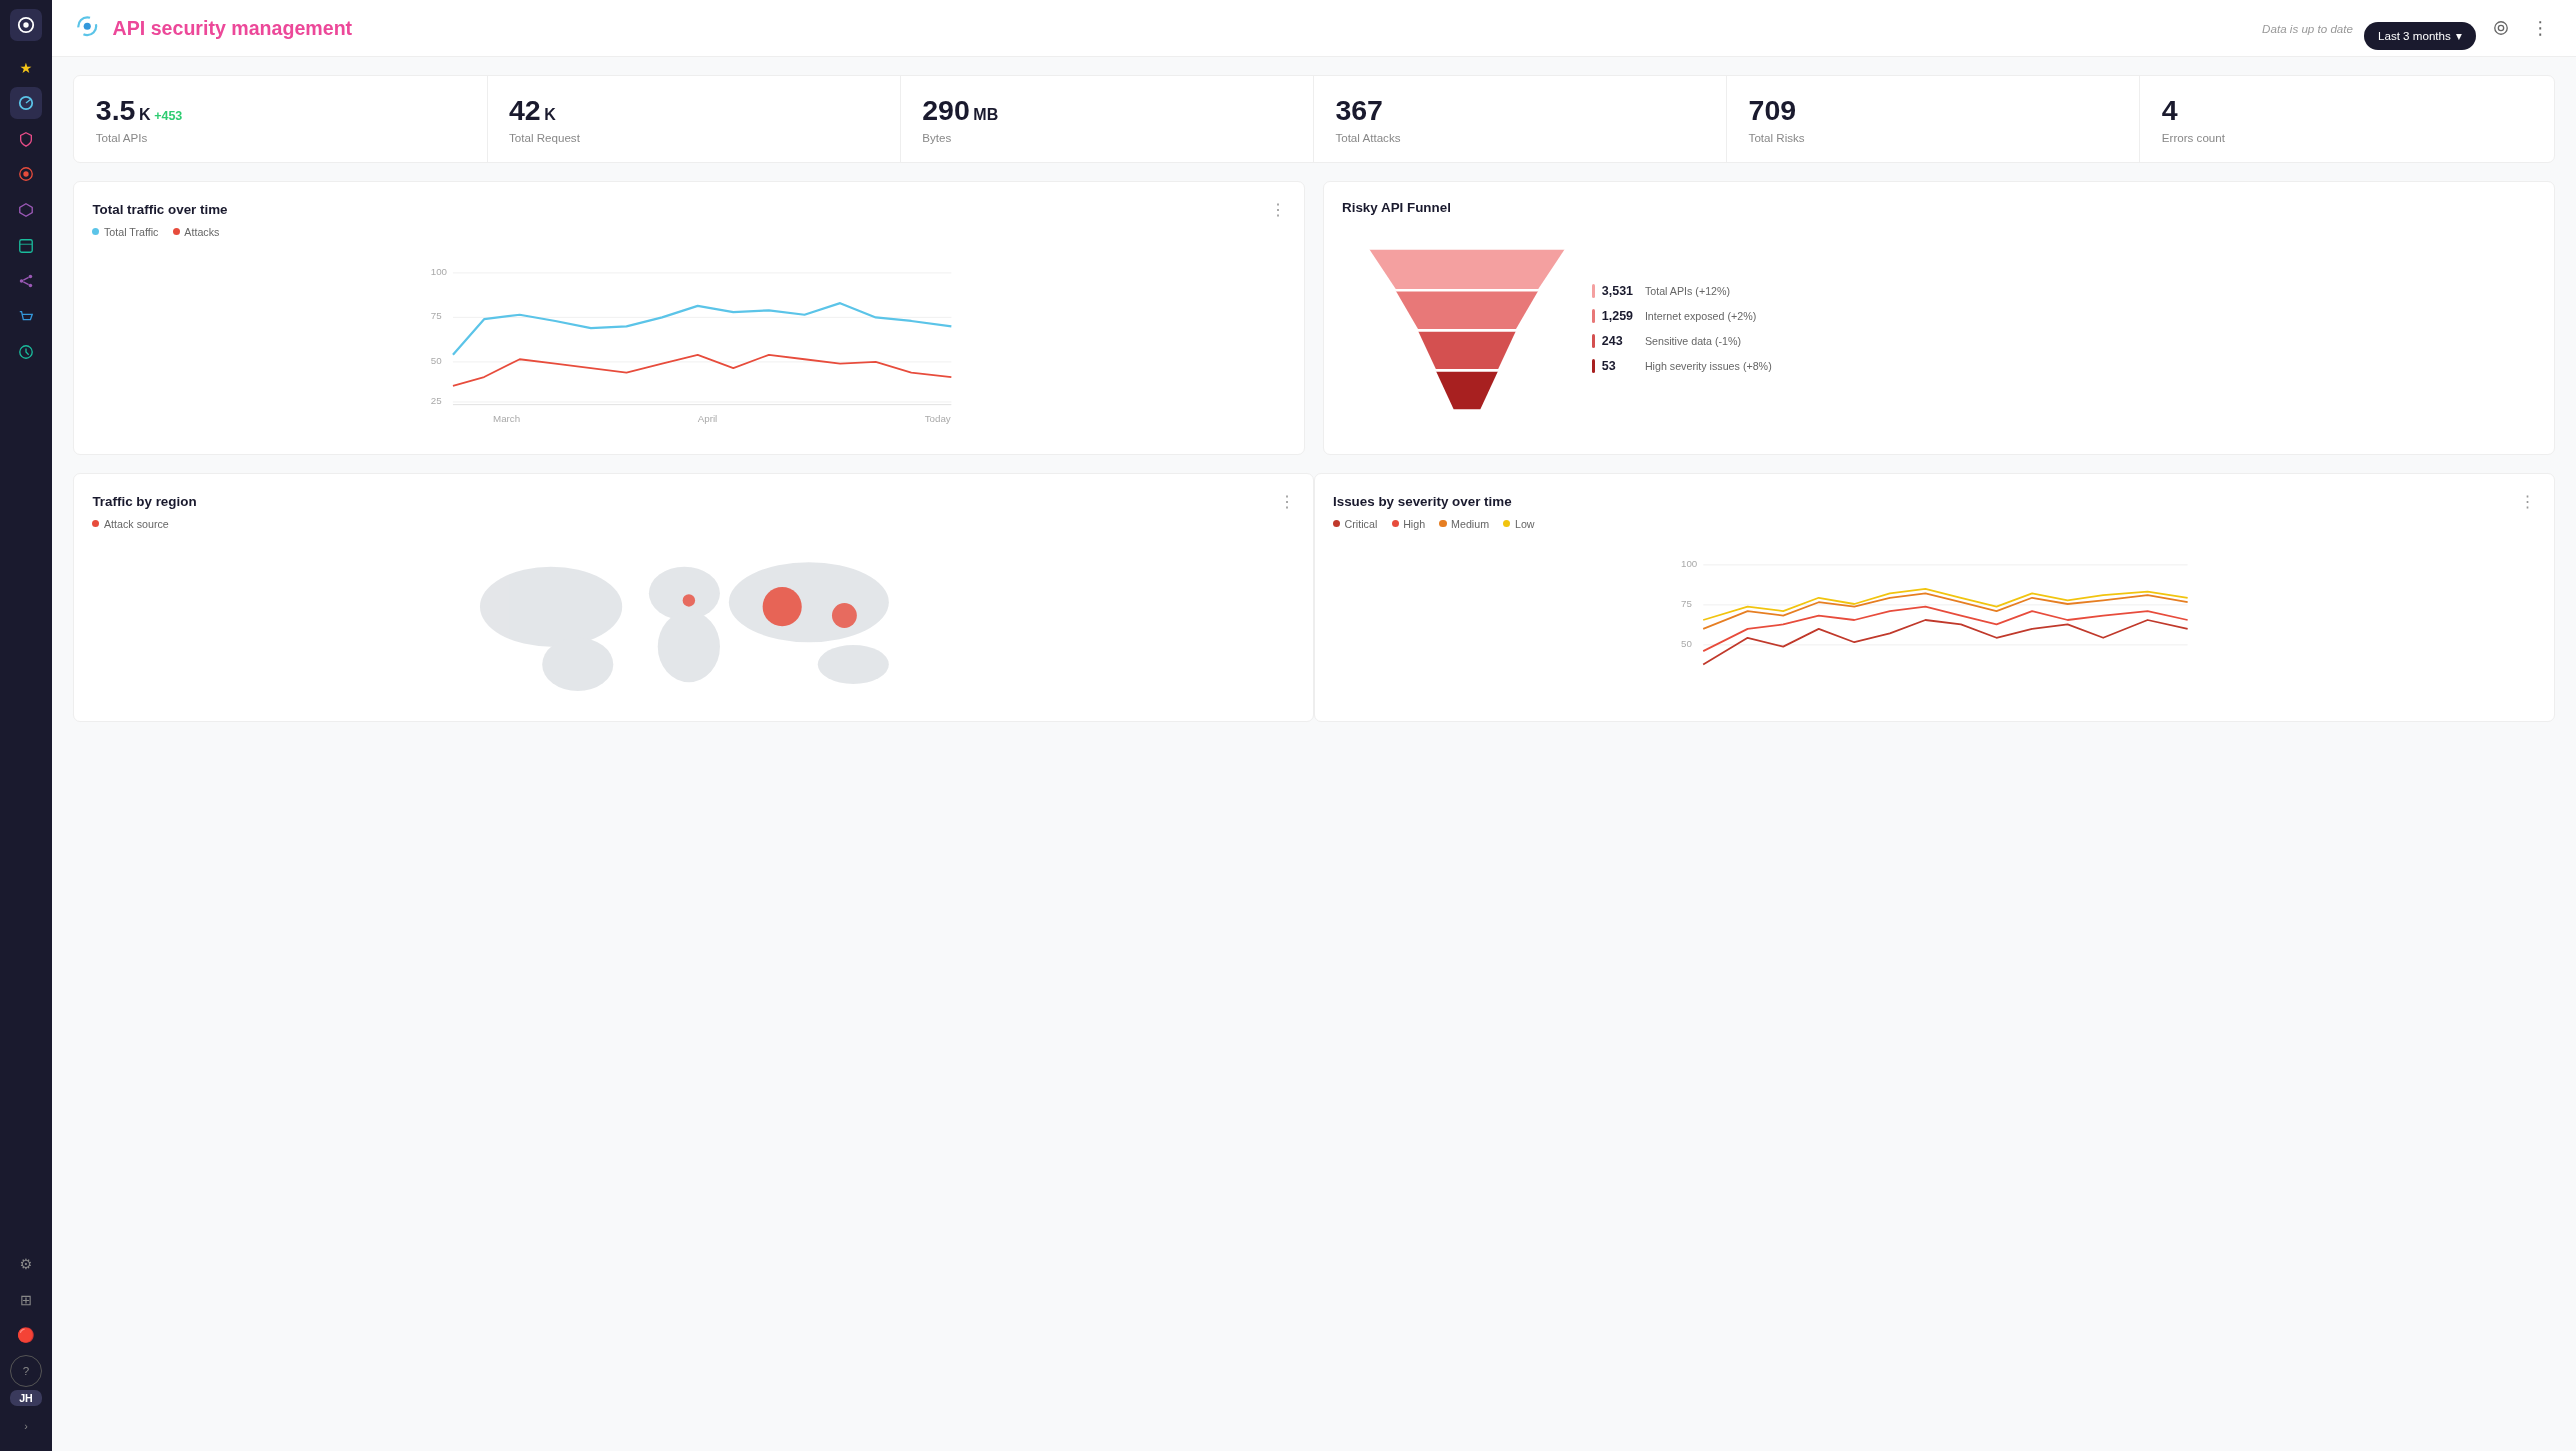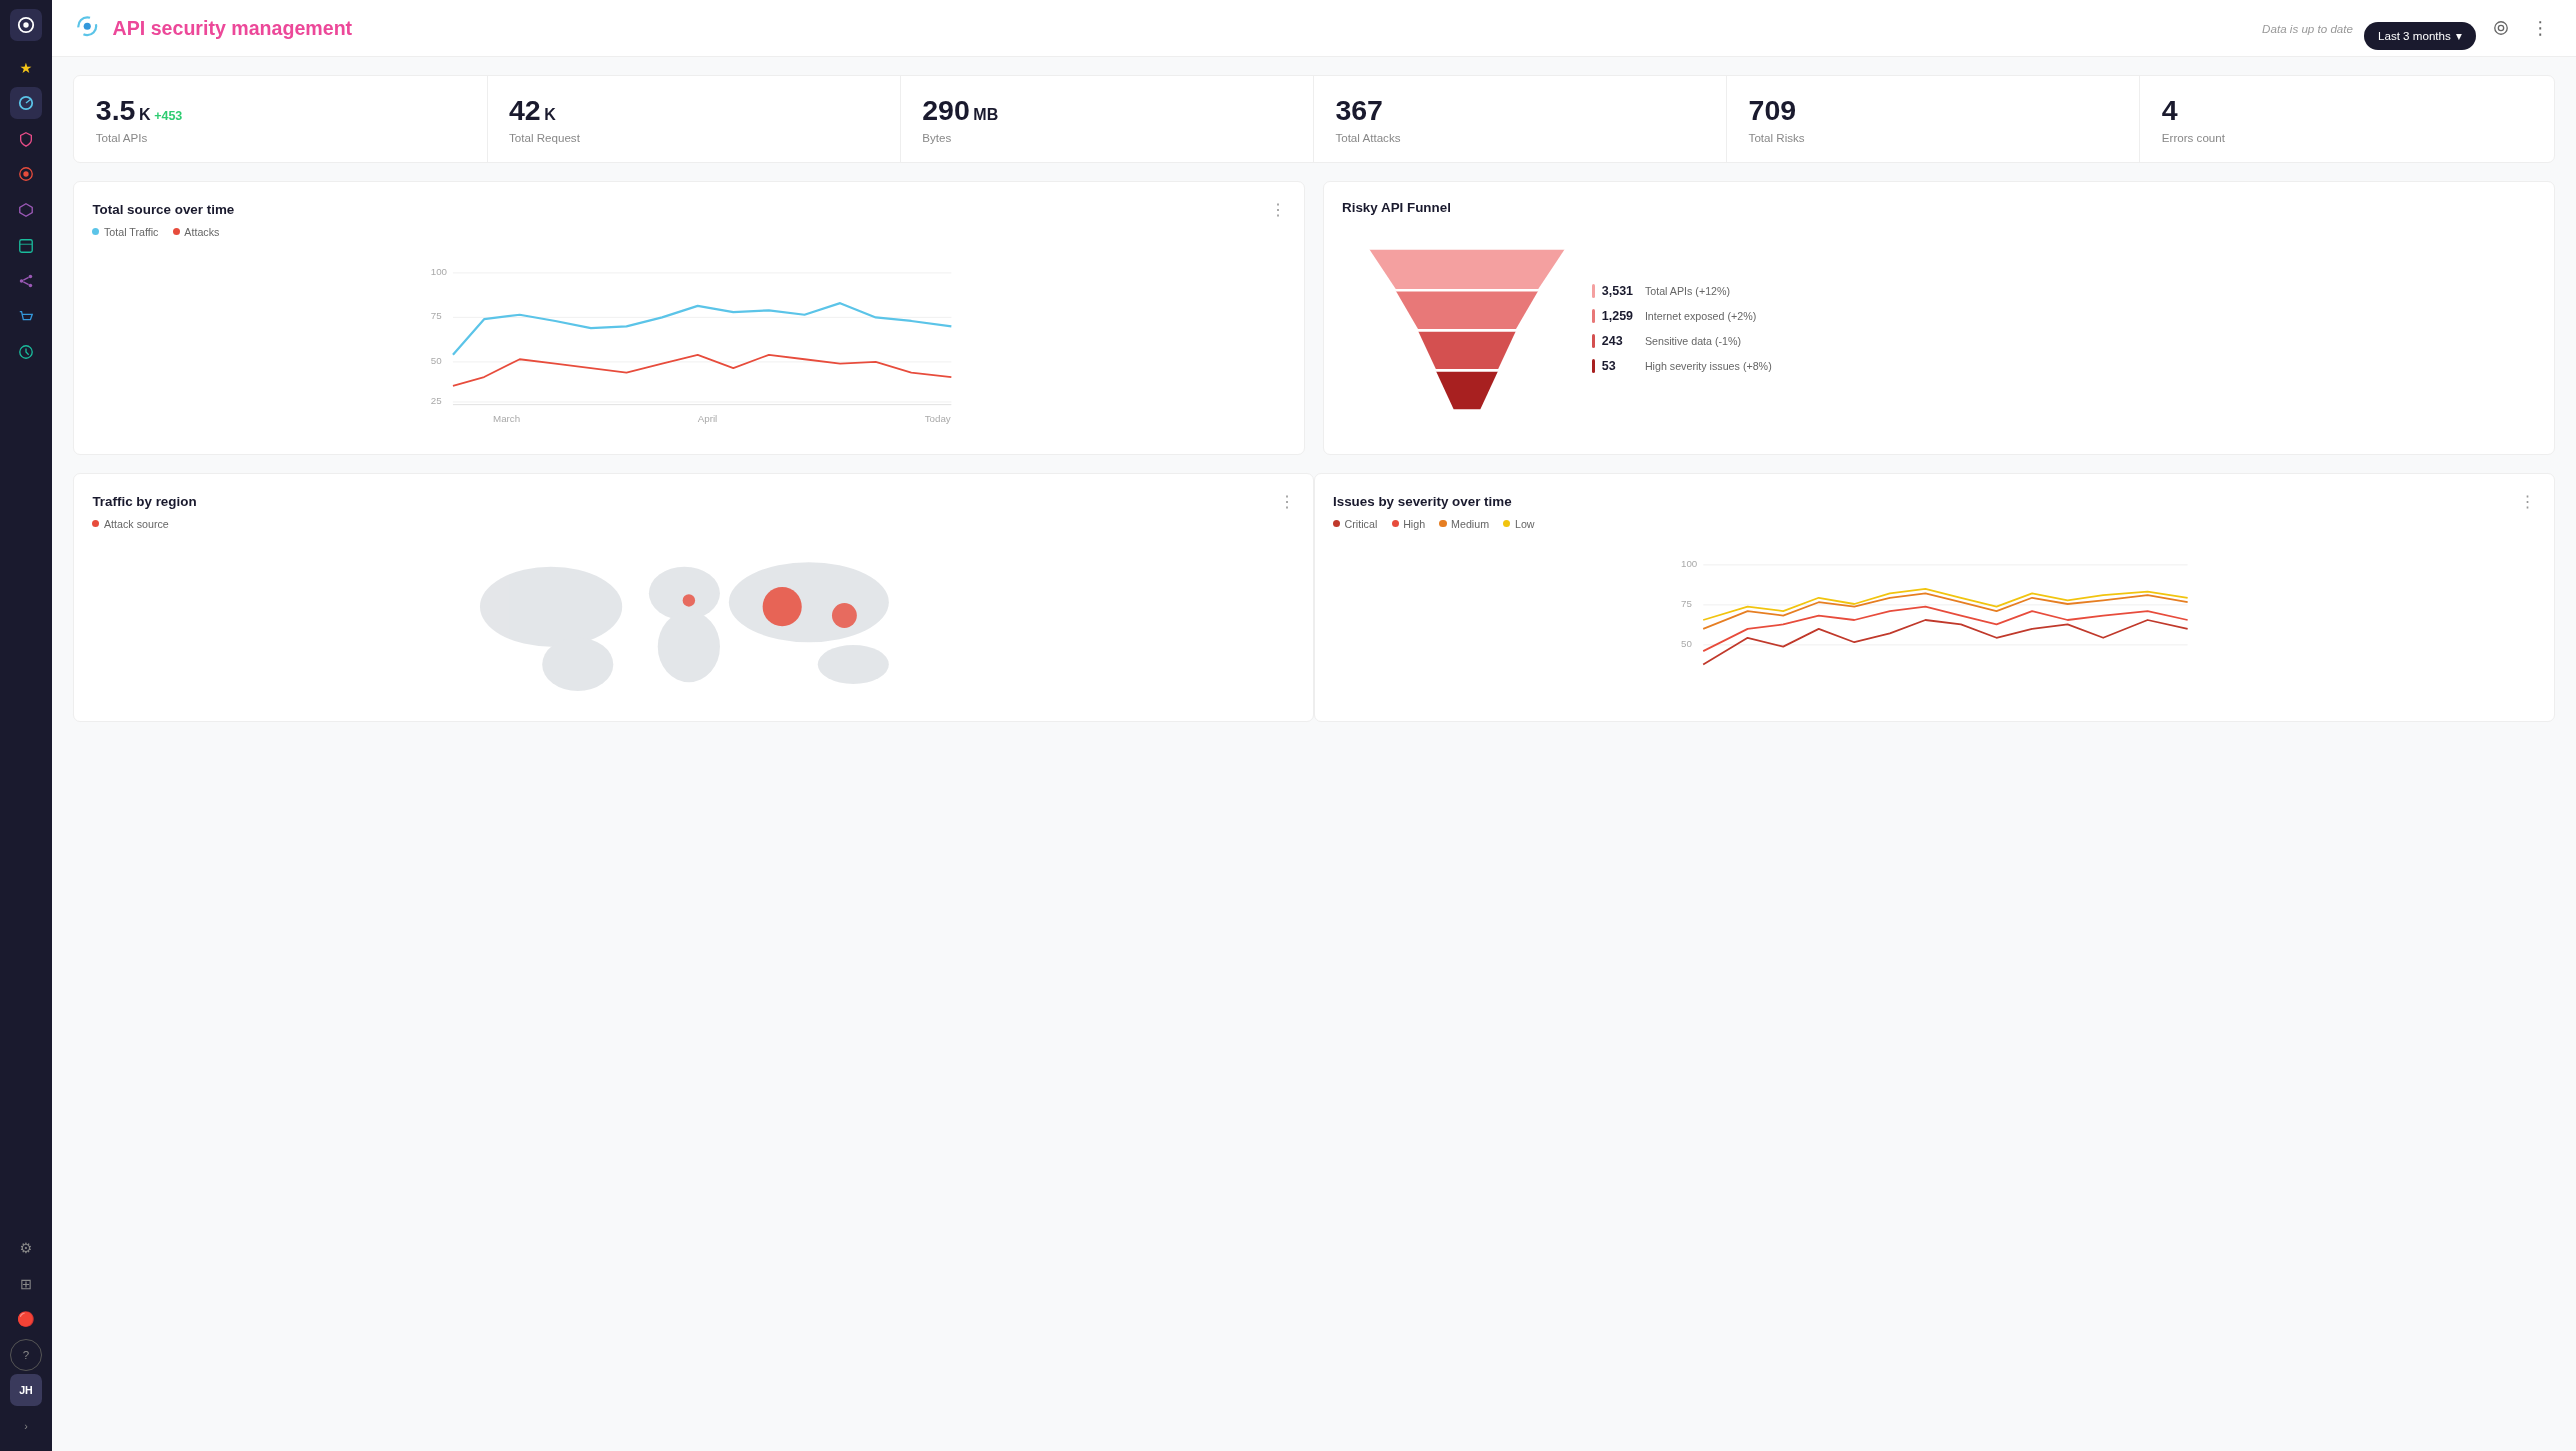--- a/index.html
+++ b/index.html
@@ -29,21 +29,21 @@
       display: flex; align-items: center; justify-content: center;
       border-radius: 7.1px;
       cursor: pointer;
       color: #888;
       font-size: 14.3px;
     }
     .sidebar-item.active { background: #2d2d4e; color: white; }
     .sidebar-item.yellow { color: #f5c518; }
     .sidebar-bottom { margin-top: auto; display: flex; flex-direction: column; align-items: center; gap: 3.6px; }
     .sidebar-avatar {
-      width: 32px; height: 32px;
+      width: 32px; height: 16px;
       background: #3a3a5c;
       border-radius: 7.1px;
       display: flex; align-items: center; justify-content: center;
       color: white; font-size: 10.7px; font-weight: bold; cursor: pointer;
     }
     .expand-btn {
       width: 32px; height: 32px;
       display: flex; align-items: center; justify-content: center;
       color: #888; cursor: pointer; font-size: 10.7px;
     }
@@ -283,21 +283,21 @@
           <span>4</span>
         </div>
         <div class="stat-label">Errors count</div>
       </div>
     </div>
 
     <div class="charts-row">
 
       <div class="chart-card">
         <div class="chart-header">
-          <span class="chart-title">Total source over time</span>
+          <span class="chart-title">Total traffic over time</span>
           <span class="chart-menu">⋮</span>
         </div>
         <div class="chart-legend">
           <div class="legend-item">
             <div class="legend-dot" style="background:#5bc4e8;"></div>
             <span>Total Traffic</span>
           </div>
           <div class="legend-item">
             <div class="legend-dot" style="background:#e74c3c;"></div>
             <span>Attacks</span>

